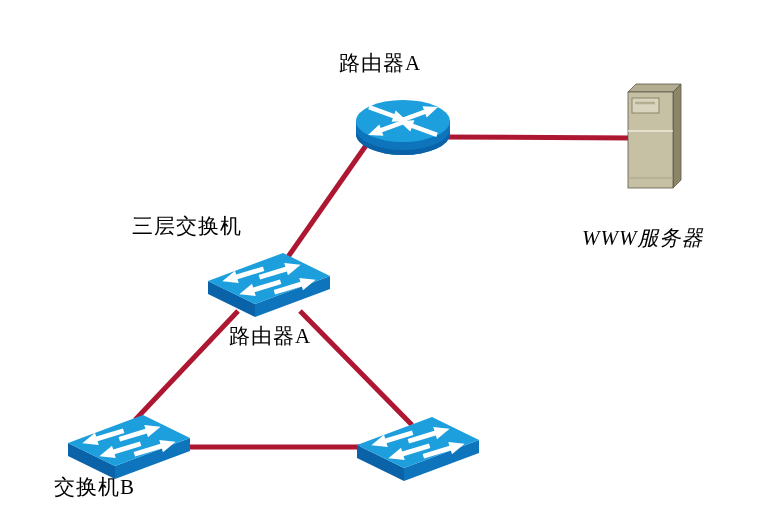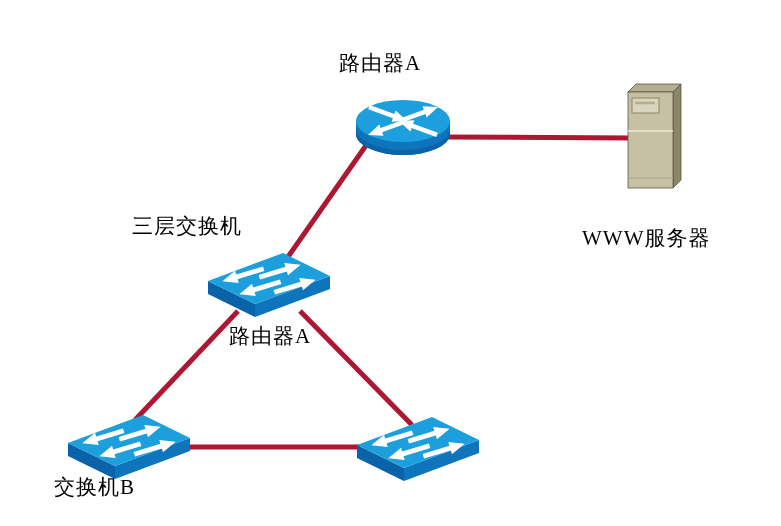--- a/index.html
+++ b/index.html
@@ -40,21 +40,21 @@
     font-family: "Liberation Serif", "DejaVu Serif", serif;
   }
   
   .pos-router   { left: 355px; top:  99px; width:  96px; height:  58px; }
   .pos-server   { left: 620px; top:  82px; width:  62px; height: 112px; }
   .pos-switch-a { left: 200px; top: 250px; width: 135px; height:  70px; }
   .pos-switch-b { left:  60px; top: 412px; width: 135px; height:  70px; }
   .pos-switch-c { left: 349px; top: 414px; width: 135px; height:  70px; }
   
   .pos-lbl-router   { left: 339px; top:  52px; }
-  .pos-lbl-server   { left: 582px; top: 227px; }
+  .pos-lbl-server   { left: 582px; top: 227px; font-style: italic; }
   .pos-lbl-l3       { left: 132px; top: 215px; text-align: right; }
   .pos-lbl-switch-a { left: 229px; top: 325px; }
   .pos-lbl-switch-b { left:  54px; top: 476px; }
   .pos-lbl-switch-c { left: 356px; top: 478px; }
 </style>
 </head>
 <body>
 
 <div class="canvas">
 

